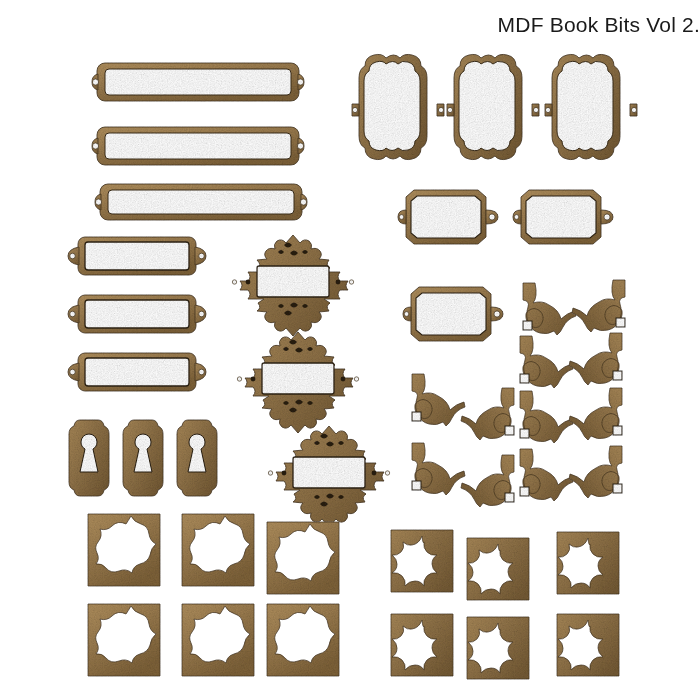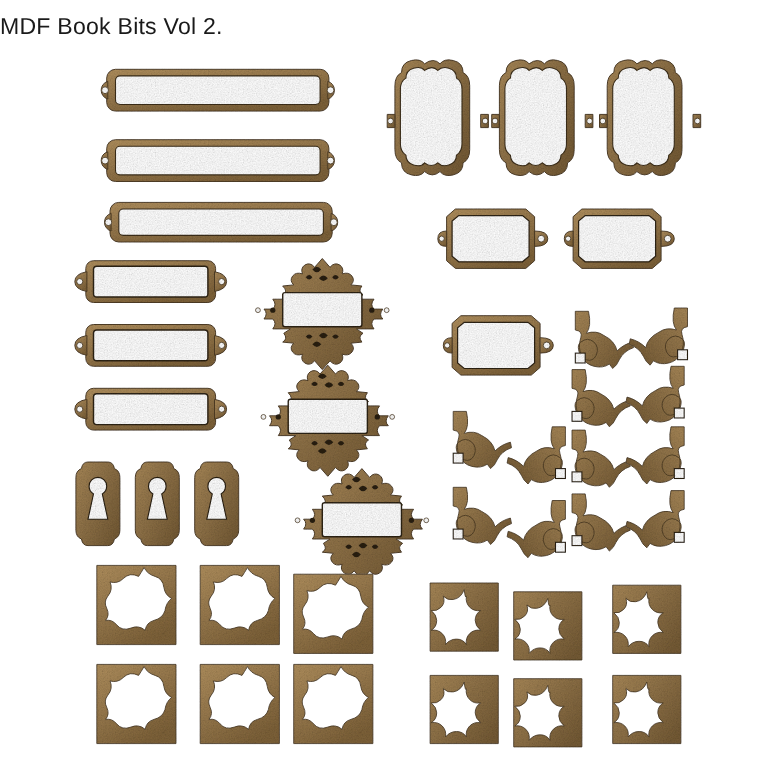--- a/index.html
+++ b/index.html
@@ -6,21 +6,21 @@
   html,body{margin:0;padding:0;background:#ffffff;}
   body{
     width:700px;height:700px;overflow:hidden;
     font-family:"Liberation Sans", sans-serif;
     -webkit-font-smoothing:antialiased;
   }
   #product-sheet{position:relative;width:700px;height:700px;background:#ffffff;}
 
   #page-title{
     position:absolute;left:0;top:12px;width:700px;
-    text-align:left;
+    text-align:right;
     font-family:"Liberation Sans", sans-serif;
     font-size:21px;font-weight:400;color:#1a1a1a;
     letter-spacing:0.2px;
     line-height:26px;
   }
 
   .piece{position:absolute;}
   .piece svg{display:block;overflow:visible;}
 
   

